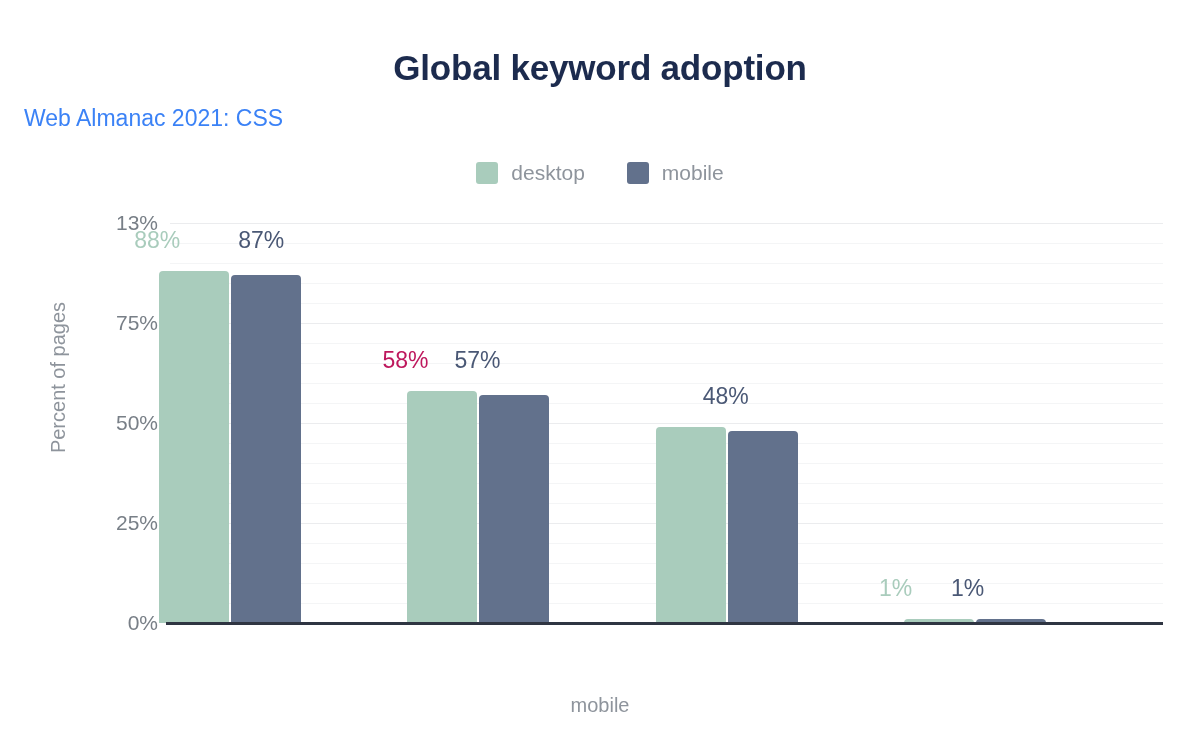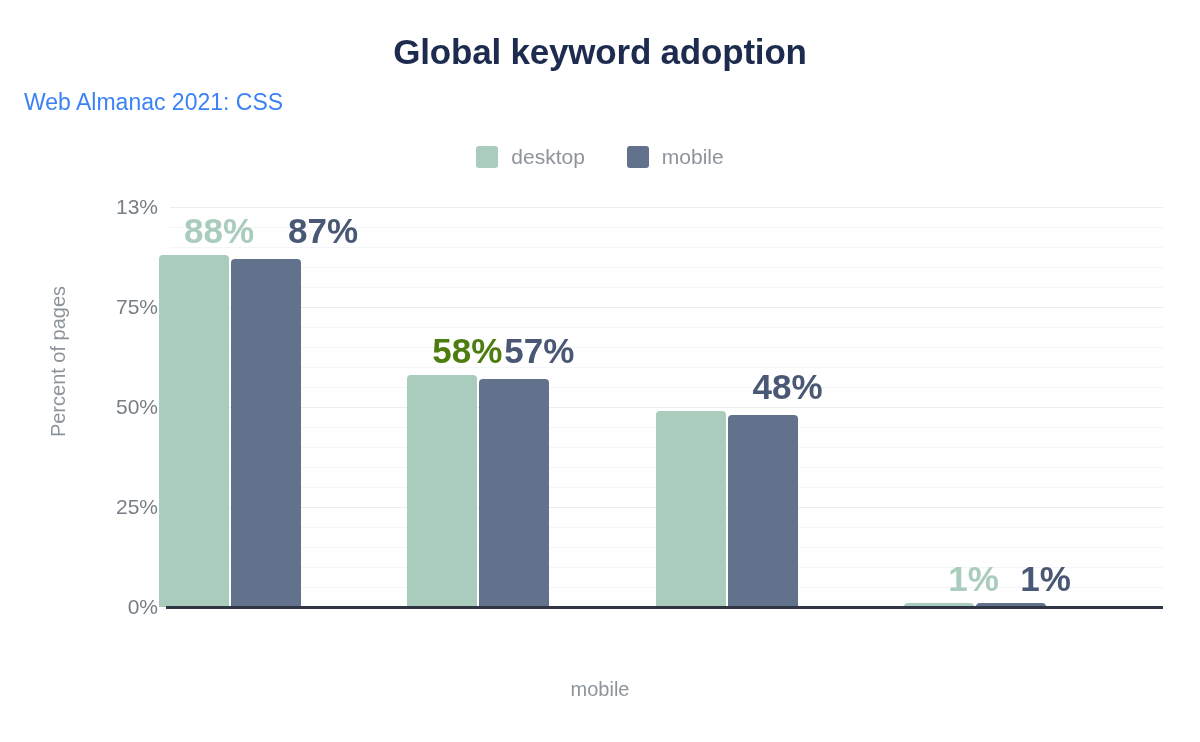--- a/index.html
+++ b/index.html
@@ -10,21 +10,21 @@
   body {
     width: 1200px;
     height: 742px;
     font-family: "Liberation Sans", sans-serif;
     overflow: hidden;
     position: relative;
   }
 
   #figure {
     position: absolute;
-    left: 0; top: 0;
+    left: 0; top: 16px;
     width: 1200px;
     height: 544px;
     background: #ffffff;
   }
 
   
   .chart-title {
     position: absolute;
     left: 0; top: 32px;
     width: 1200px;
@@ -169,23 +169,23 @@
     bottom: 0;
     width: 70px;
     border-radius: 4px 4px 0 0;
   }
   .bar.desktop { background: #a9ccbc; }
   .bar.mobile  { background: #62718c; }
 
   .bar-label {
     position: absolute;
     width: 120px;
-    text-align: right;
-    font-size: 35px;
-    font-weight: bold;
+    text-align: left;
+    font-size: 23px;
+    font-weight: normal;
     white-space: nowrap;
   }
   .bar-label.desktop { color: #a9ccbc; }
   .bar-label.mobile  { color: #4a5875; }
 </style>
 </head>
 <body>
 
 <div id="figure">
 
@@ -234,21 +234,21 @@
       <div class="gridline" style="top: 80px;"></div>
       <div class="gridline" style="top: 60px;"></div>
       <div class="gridline" style="top: 40px;"></div>
       <div class="gridline" style="top: 20px;"></div>
       <div class="gridline major" style="top: 0px;"></div>
       <div class="bar desktop" style="left: -10.875px; height: 352px; background: rgb(169, 204, 188);"></div>
       <div class="bar-label desktop" style="left: -35.875px; color: rgb(169, 204, 188); top: 4px;">88%</div>
       <div class="bar mobile" style="left: 61.125px; height: 348px; background: rgb(98, 113, 140);"></div>
       <div class="bar-label mobile" style="left: 36.125px; color: rgb(74, 88, 117); top: 4px; padding-left: 32px;">87%</div>
       <div class="bar desktop" style="left: 237.375px; height: 232px; background: rgb(169, 204, 188);"></div>
-      <div class="bar-label desktop" style="left: 212.375px; color: #4d7c0f; top: 124px;">58%</div>
+      <div class="bar-label desktop" style="left: 212.375px; color: #be185d; top: 124px;">58%</div>
       <div class="bar mobile" style="left: 309.375px; height: 228px; background: rgb(98, 113, 140);"></div>
       <div class="bar-label mobile" style="left: 284.375px; color: rgb(74, 88, 117); top: 124px;">57%</div>
       <div class="bar desktop" style="left: 485.625px; height: 196px; background: rgb(169, 204, 188);"></div>
       <div class="bar mobile" style="left: 557.625px; height: 192px; background: rgb(98, 113, 140);"></div>
       <div class="bar-label mobile" style="left: 532.625px; color: rgb(74, 88, 117); top: 160px;">48%</div>
       <div class="bar desktop" style="left: 733.875px; height: 4px; background: rgb(169, 204, 188);"></div>
       <div class="bar-label desktop" style="left: 708.875px; color: rgb(169, 204, 188); top: 352px;">1%</div>
       <div class="bar mobile" style="left: 805.875px; height: 4px; background: rgb(98, 113, 140);"></div>
       <div class="bar-label mobile" style="left: 780.875px; color: rgb(74, 88, 117); top: 352px;">1%</div>
     </div>

